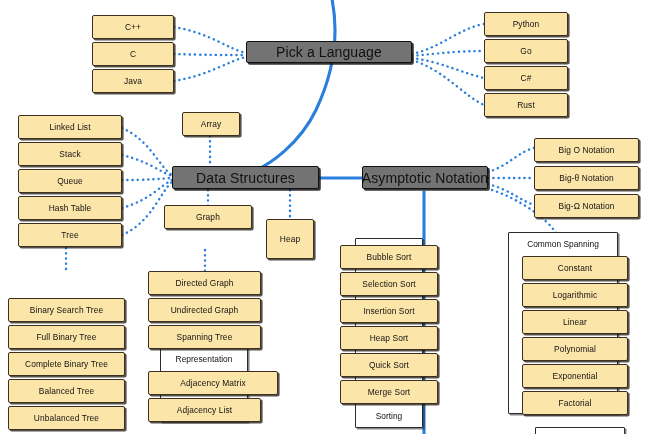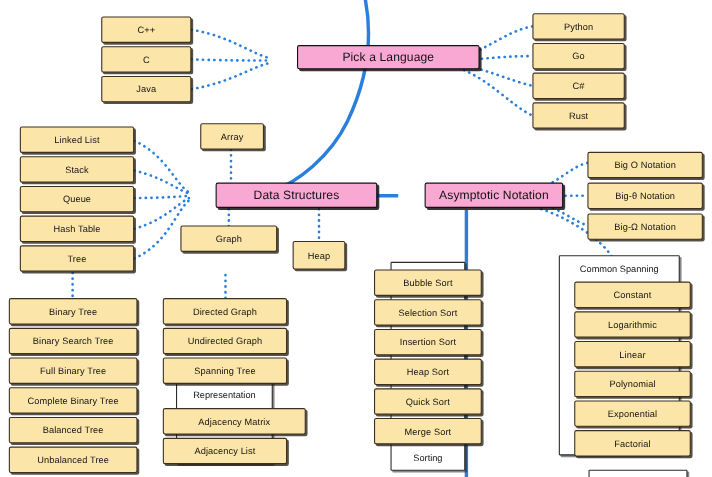--- a/index.html
+++ b/index.html
@@ -35,26 +35,25 @@
     letter-spacing: 0.1px;
     display: flex;
     align-items: center;
     justify-content: center;
     text-align: center;
     box-shadow: 1.6px 1.6px 0 0 rgba(30,24,12,0.75);
     white-space: nowrap;
     z-index: 5;
   }
   .node.root {
-    background: #f9a8d4;
+    background: #737373;
     border: 1.8px solid #111111;
-    font-size: 11px;
+    font-size: 14px;
     box-shadow: 1.8px 1.8px 0 0 rgba(20,20,20,0.85);
     z-index: 6;
-    margin-left: 24px;
   }
   .group-box {
     position: absolute;
     box-sizing: border-box;
     background: #ffffff;
     border: 1.6px solid #2c2c2c;
     border-radius: 1px;
     z-index: 2;
     box-shadow: 1.6px 1.6px 0 0 rgba(40,40,40,0.55);
   }
@@ -175,27 +174,24 @@
   <div class="node" style="left:18px; top:223px; width:104px; height:24px;">
     <span>Tree</span>
   </div>
 
   <div class="node" style="left:182px; top:112px; width:58px; height:24px;">
     <span>Array</span>
   </div>
   <div class="node" style="left:164px; top:205px; width:88px; height:24px;">
     <span>Graph</span>
   </div>
-  <div class="node" style="left:266px; top:219px; width:48px; height:26px;">
+  <div class="node" style="left:266px; top:219px; width:48px; height:40px;">
     <span>Heap</span>
   </div>
 
-  <div class="node" style="left:8px; top:271px; width:117px; height:24px;">
-    <span>Binary Tree</span>
-  </div>
   <div class="node" style="left:8px; top:298px; width:117px; height:24px;">
     <span>Binary Search Tree</span>
   </div>
   <div class="node" style="left:8px; top:325px; width:117px; height:24px;">
     <span>Full Binary Tree</span>
   </div>
   <div class="node" style="left:8px; top:352px; width:117px; height:24px;">
     <span>Complete Binary Tree</span>
   </div>
   <div class="node" style="left:8px; top:379px; width:117px; height:24px;">

